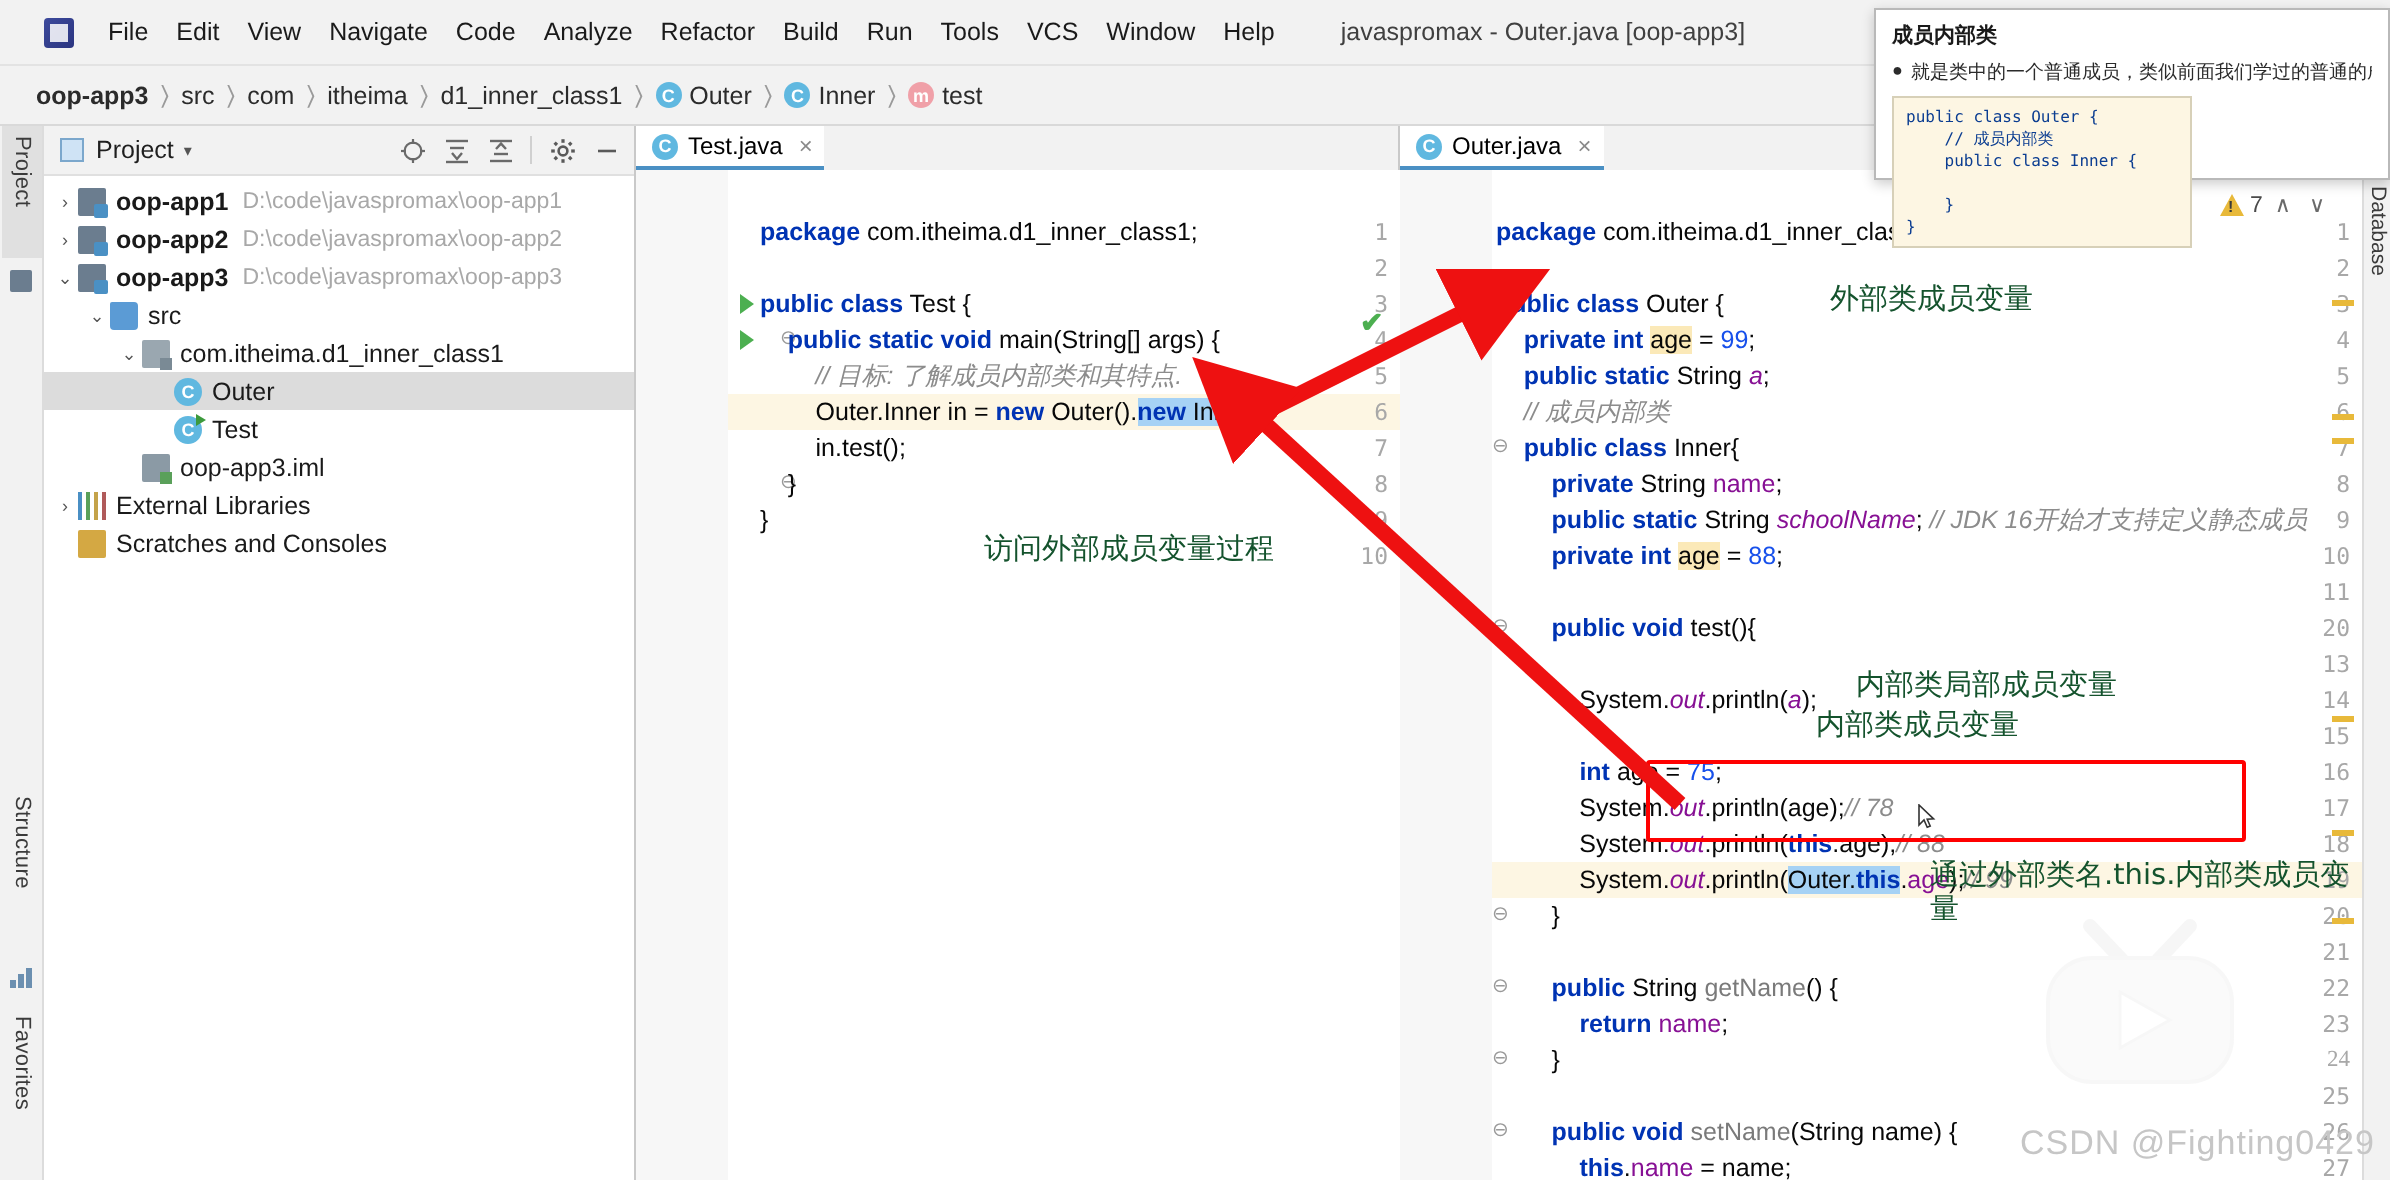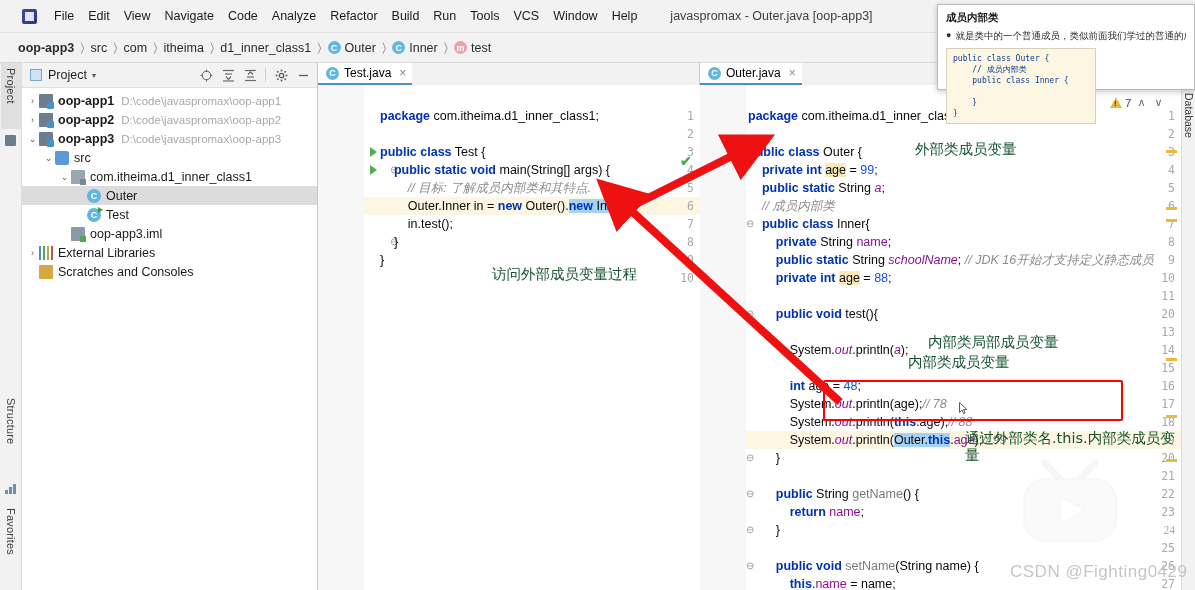--- a/index.html
+++ b/index.html
@@ -518,21 +518,21 @@
         <div class="codeline" style="top: 202px; left: 48px;"></div>
         <div class="lnum" style="top: 220px;">20</div>
         <div class="fold" style="top: 220px; left: 46px;">⊖</div>
         <div class="codeline" style="top: 220px; left: 48px;">        <span class="kw">public void</span> test(){</div>
         <div class="lnum" style="top: 238px;">13</div>
         <div class="lnum" style="top: 256px;">14</div>
         <div class="codeline" style="top: 256px; left: 48px;">            System.<span class="stat">out</span>.println(<span class="stat">a</span>);</div>
         <div class="lnum" style="top: 274px;">15</div>
         <div class="codeline" style="top: 274px; left: 48px;"></div>
         <div class="lnum" style="top: 292px;">16</div>
-        <div class="codeline" style="top: 292px; left: 48px;">            <span class="kw">int</span> age = <span class="num">48</span>;</div>
+        <div class="codeline" style="top: 292px; left: 48px;">            <span class="kw">int</span> age = <span class="num">75</span>;</div>
         <div class="lnum" style="top: 310px;">17</div>
         <div class="codeline" style="top: 310px; left: 48px;">            System.<span class="stat">out</span>.println(age);<span class="cmt">// 78</span></div>
         <div class="lnum" style="top: 328px;">18</div>
         <div class="codeline" style="top: 328px; left: 48px;">            System.<span class="stat">out</span>.println(<span class="kw">this</span>.age);<span class="cmt">// 88</span></div>
         <div class="hl-line" style="top: 346px;"></div>
         <div class="lnum" style="top: 346px;">19</div>
         <div class="codeline" style="top: 346px; left: 48px;">            System.<span class="stat">out</span>.println(<span class="selblue">Outer.<span class="kw">this</span></span>.<span class="fld">age</span>);<span class="cmt">// 99</span></div>
         <div class="lnum" style="top: 364px;">20</div>
         <div class="fold" style="top: 364px; left: 46px;">⊖</div>
         <div class="codeline" style="top: 364px; left: 48px;">        }</div>

